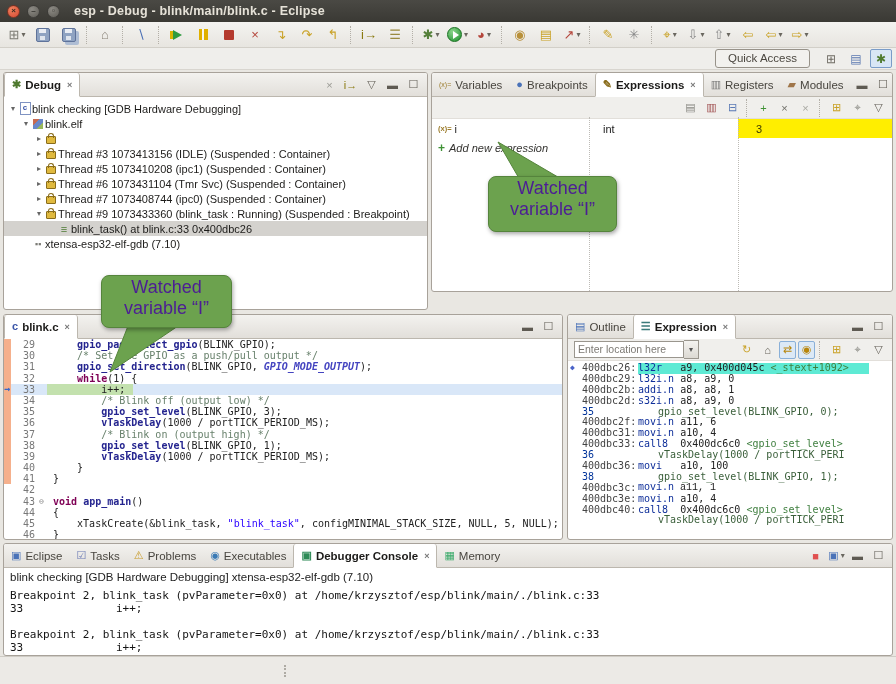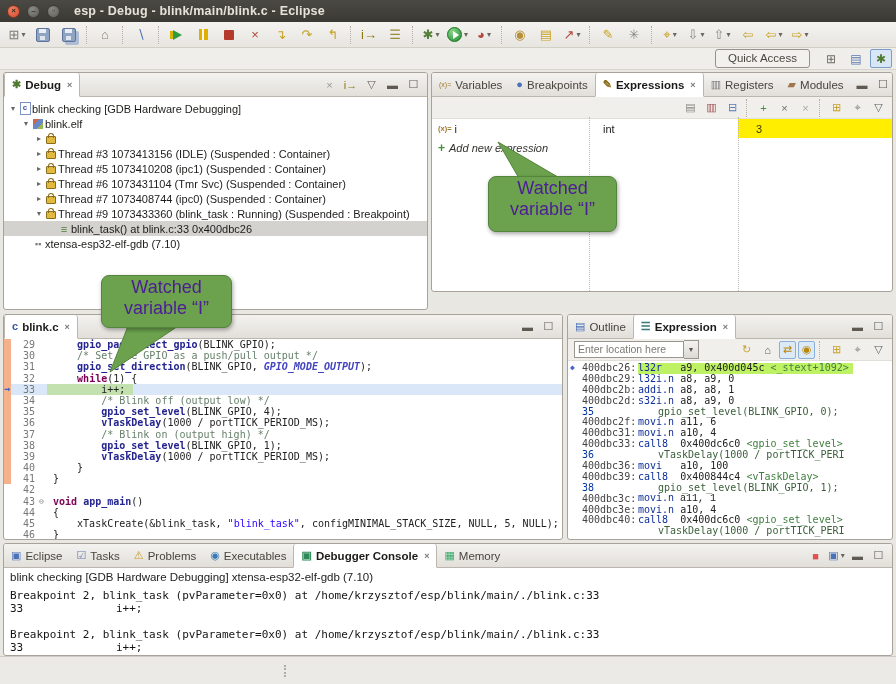--- a/index.html
+++ b/index.html
@@ -96,21 +96,21 @@
   .combo .cbox{width:102px;height:15px;border:1px solid #9a968e;background:#fff;font-size:10.5px;color:#7d7a74;
                padding:0 3px;line-height:15px;white-space:nowrap;overflow:hidden}
   .combo .cdd{width:14px;height:17px;border:1px solid #9a968e;border-left:none;background:linear-gradient(#f4f3f0,#dcd9d3);
               font-size:8px;color:#555;display:flex;align-items:center;justify-content:center}
   .disbody{font-family:"DejaVu Sans Mono",monospace;font-size:10px;line-height:10.9px;color:#222;padding-top:2px}
   .dline{height:10.9px;white-space:pre;position:relative}
   .daddr{position:absolute;left:14px;color:#444}
   .dmn{color:#0f2f9a}
   .dops{color:#222}
   .dref{color:#3f7f3f}
-  .dhl{position:absolute;left:70px;background:#bef264;padding-right:4px}
+  .dhl{position:absolute;left:70px;background:#5eead4;padding-right:20px}
   .dmark{position:absolute;left:2px;color:#4a63c8;font-size:8px;top:0}
   .dln{position:absolute;left:14px;color:#00339a}
   .dsrc{position:absolute;left:90px;color:#3a5f3a}
 
   
   .conhead{font-size:11.5px;color:#222;padding:3px 0 0 6px;height:15px}
   .conbody{font-family:"DejaVu Sans Mono",monospace;font-size:11px;line-height:13px;color:#141414;padding:3px 0 0 6px;white-space:pre}
   .conline{height:13px}
 
   
@@ -445,21 +445,21 @@
         </span>
       </div>
     </div>
   <div class="edbody" id="editor-body">
       <div class="cline"><span class="ruler rng"></span><span class="lnum">29</span><span class="fold"></span><span class="codetxt"><span class="pl">    </span><span class="fn">gpio_pad_select_gpio</span><span class="pl">(BLINK_GPIO);</span></span></div>
       <div class="cline"><span class="ruler rng"></span><span class="lnum">30</span><span class="fold"></span><span class="codetxt"><span class="pl">    </span><span class="cm">/* Set the GPIO as a push/pull output */</span></span></div>
       <div class="cline"><span class="ruler rng"></span><span class="lnum">31</span><span class="fold"></span><span class="codetxt"><span class="pl">    </span><span class="fn">gpio_set_direction</span><span class="pl">(BLINK_GPIO, </span><span class="mc">GPIO_MODE_OUTPUT</span><span class="pl">);</span></span></div>
       <div class="cline"><span class="ruler rng"></span><span class="lnum">32</span><span class="fold"></span><span class="codetxt"><span class="pl">    </span><span class="kw">while</span><span class="pl">(1) {</span></span></div>
       <div class="cline cur"><span class="ruler rng"><span class="iparrow">→</span></span><span class="lnum">33</span><span class="fold"></span><span class="codetxt"><span class="pl">        i++;</span></span></div>
       <div class="cline"><span class="ruler rng"></span><span class="lnum">34</span><span class="fold"></span><span class="codetxt"><span class="pl">        </span><span class="cm">/* Blink off (output low) */</span></span></div>
-      <div class="cline"><span class="ruler rng"></span><span class="lnum">35</span><span class="fold"></span><span class="codetxt"><span class="pl">        </span><span class="fn">gpio_set_level</span><span class="pl">(BLINK_GPIO, 4);</span></span></div>
+      <div class="cline"><span class="ruler rng"></span><span class="lnum">35</span><span class="fold"></span><span class="codetxt"><span class="pl">        </span><span class="fn">gpio_set_level</span><span class="pl">(BLINK_GPIO, 3);</span></span></div>
       <div class="cline"><span class="ruler rng"></span><span class="lnum">36</span><span class="fold"></span><span class="codetxt"><span class="pl">        </span><span class="fn">vTaskDelay</span><span class="pl">(1000 / portTICK_PERIOD_MS);</span></span></div>
       <div class="cline"><span class="ruler rng"></span><span class="lnum">37</span><span class="fold"></span><span class="codetxt"><span class="pl">        </span><span class="cm">/* Blink on (output high) */</span></span></div>
       <div class="cline"><span class="ruler rng"></span><span class="lnum">38</span><span class="fold"></span><span class="codetxt"><span class="pl">        </span><span class="fn">gpio_set_level</span><span class="pl">(BLINK_GPIO, 1);</span></span></div>
       <div class="cline"><span class="ruler rng"></span><span class="lnum">39</span><span class="fold"></span><span class="codetxt"><span class="pl">        </span><span class="fn">vTaskDelay</span><span class="pl">(1000 / portTICK_PERIOD_MS);</span></span></div>
       <div class="cline"><span class="ruler rng"></span><span class="lnum">40</span><span class="fold"></span><span class="codetxt"><span class="pl">    }</span></span></div>
       <div class="cline"><span class="ruler rng"></span><span class="lnum">41</span><span class="fold"></span><span class="codetxt"><span class="pl">}</span></span></div>
       <div class="cline"><span class="ruler"></span><span class="lnum">42</span><span class="fold"></span><span class="codetxt"></span></div>
       <div class="cline"><span class="ruler"></span><span class="lnum">43</span><span class="fold">⊖</span><span class="codetxt"><span class="kw">void</span><span class="pl"> </span><span class="fn">app_main</span><span class="pl">()</span></span></div>
       <div class="cline"><span class="ruler"></span><span class="lnum">44</span><span class="fold"></span><span class="codetxt"><span class="pl">{</span></span></div>
       <div class="cline"><span class="ruler"></span><span class="lnum">45</span><span class="fold"></span><span class="codetxt"><span class="pl">    xTaskCreate(&amp;blink_task, </span><span class="st">"blink_task"</span><span class="pl">, configMINIMAL_STACK_SIZE, NULL, 5, NULL);</span></span></div>
@@ -519,21 +519,20 @@
       <div class="dline"><span class="dmark">◆</span><span class="daddr">400dbc26:</span><span class="dhl"><span class="dmn">l32r</span><span class="dops">   a9, 0x400d045c </span><span class="dref">&lt;_stext+1092&gt;</span></span></div>
       <div class="dline"><span class="daddr">400dbc29:</span><span style="position: absolute; left: 70px;"><span class="dmn">l32i.n</span><span class="dops"> a8, a9, 0</span></span></div>
       <div class="dline"><span class="daddr">400dbc2b:</span><span style="position: absolute; left: 70px;"><span class="dmn">addi.n</span><span class="dops"> a8, a8, 1</span></span></div>
       <div class="dline"><span class="daddr">400dbc2d:</span><span style="position: absolute; left: 70px;"><span class="dmn">s32i.n</span><span class="dops"> a8, a9, 0</span></span></div>
       <div class="dline"><span class="dln">35</span><span class="dsrc">gpio_set_level(BLINK_GPIO, 0);</span></div>
       <div class="dline"><span class="daddr">400dbc2f:</span><span style="position: absolute; left: 70px;"><span class="dmn">movi.n</span><span class="dops"> a11, 6</span></span></div>
       <div class="dline"><span class="daddr">400dbc31:</span><span style="position: absolute; left: 70px;"><span class="dmn">movi.n</span><span class="dops"> a10, 4</span></span></div>
       <div class="dline"><span class="daddr">400dbc33:</span><span style="position: absolute; left: 70px;"><span class="dmn">call8</span><span class="dops">  0x400dc6c0 </span><span class="dref">&lt;gpio_set_level&gt;</span></span></div>
       <div class="dline"><span class="dln">36</span><span class="dsrc">vTaskDelay(1000 / portTICK_PERI</span></div>
       <div class="dline"><span class="daddr">400dbc36:</span><span style="position: absolute; left: 70px;"><span class="dmn">movi</span><span class="dops">   a10, 100</span></span></div>
-      <div class="dline"><span class="daddr">400dbc39:</span><span style="position: absolute; left: 70px;"><span class="dmn">call8</span><span class="dops">  0x400844c4 </span><span class="dref">&lt;vTaskDelay&gt;</span></span></div>
       <div class="dline"><span class="dln">38</span><span class="dsrc">gpio_set_level(BLINK_GPIO, 1);</span></div>
       <div class="dline"><span class="daddr">400dbc3c:</span><span style="position: absolute; left: 70px; font-family: Liberation Mono, monospace;"><span class="dmn">movi.n</span><span class="dops"> a11, 1</span></span></div>
       <div class="dline"><span class="daddr">400dbc3e:</span><span style="position: absolute; left: 70px;"><span class="dmn">movi.n</span><span class="dops"> a10, 4</span></span></div>
       <div class="dline"><span class="daddr">400dbc40:</span><span style="position: absolute; left: 70px;"><span class="dmn">call8</span><span class="dops">  0x400dc6c0 </span><span class="dref">&lt;gpio_set_level&gt;</span></span></div>
       <div class="dline"><span class="dln"></span><span class="dsrc">vTaskDelay(1000 / portTICK_PERI</span></div>
     </div>
 </div>
 
 <div class="panel" id="console-panel" style="left:3px;top:543px;width:890px;height:113px">
   <div class="tabbar" id="console-tabbar">

